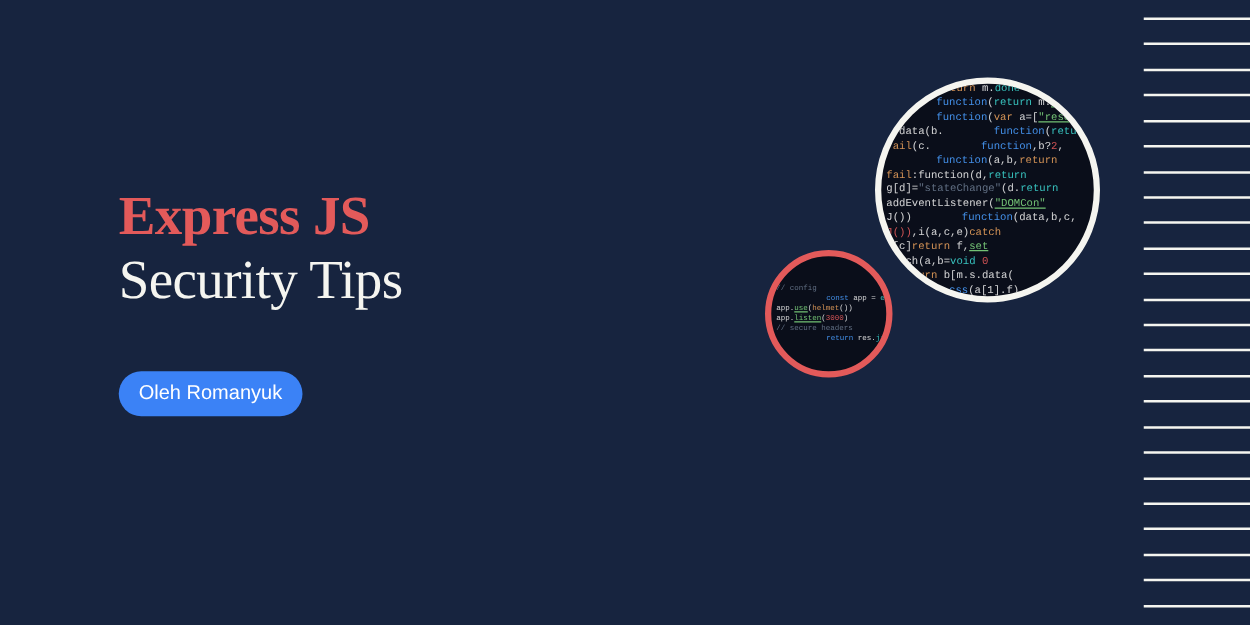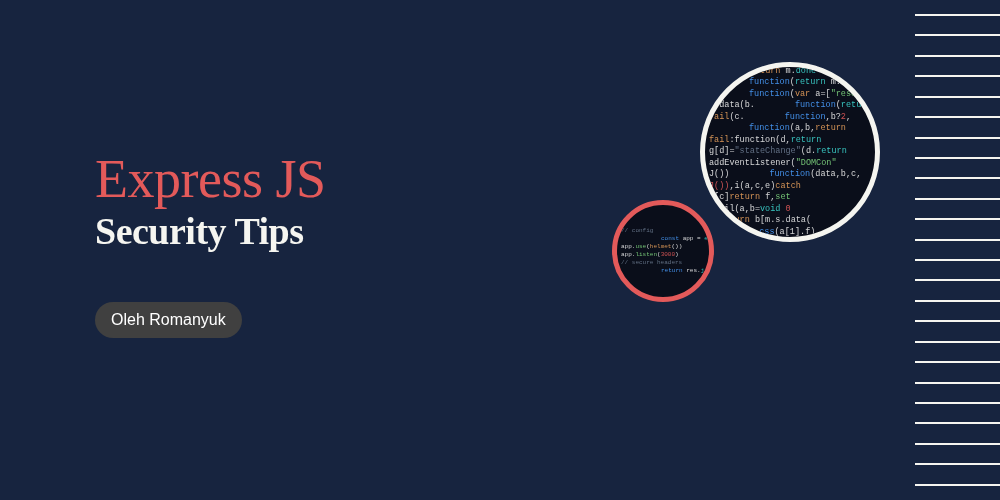--- a/index.html
+++ b/index.html
@@ -10,37 +10,37 @@
       position: relative;
       overflow: hidden;
       font-family: Georgia, 'Times New Roman', serif;
     }
     .content {
       position: absolute;
       left: 95px;
       top: 148px;
     }
     .title-line1 {
-      font-size: 54px;
-      font-weight: 400;
+      font-size: 44px;
+      font-weight: 700;
       color: #e35a5a;
       line-height: 1.15;
       letter-spacing: -0.5px;
     }
     .title-line2 {
-      font-size: 38px;
-      font-weight: 700;
+      font-size: 44px;
+      font-weight: 400;
       color: #f5f5f0;
       line-height: 1.15;
       letter-spacing: -0.5px;
     }
     .author-badge {
       display: inline-block;
       margin-top: 48px;
-      background: #404040;
+      background: #3b82f6;
       color: #fff;
       font-family: Arial, Helvetica, sans-serif;
       font-size: 16px;
       font-weight: 400;
       padding: 9px 16px;
       border-radius: 18px;
     }
     .circle {
       position: absolute;
       border-radius: 50%;
@@ -75,21 +75,21 @@
       font-family: 'Courier New', monospace;
       white-space: nowrap;
       line-height: 1.35;
       opacity: 0.9;
     }
     .circle-large .code-line { font-size: 8.5px; }
     .circle-small .code-line { font-size: 6px; }
     .c-gray { color: #6b7a8f; }
     .c-blue { color: #4a9eff; margin-left: 40px; }
     .c-cyan { color: #3dd6d0; }
-    .c-green { color: #7fd67f; }
+    .c-green { color: #7fd67f; text-decoration: underline; }
     .c-orange { color: #e8a05c; }
     .c-white { color: #e8e8e8; }
     .c-red { color: #e35a5a; }
     .stripes {
       position: absolute;
       right: -10px;
       top: 14px;
       bottom: 14px;
       width: 95px;
       display: flex;
@@ -118,21 +118,21 @@
     <div class="code-line"><span class="c-blue">function</span><span class="c-white">(</span><span class="c-orange">var</span> <span class="c-white">a=[</span><span class="c-green">"resolve"</span></div>
     <div class="code-line"><span class="c-white">m.data(b.</span><span class="c-blue">function</span><span class="c-white">(</span><span class="c-cyan">return</span> <span class="c-white">m.</span><span class="c-green">done</span></div>
     <div class="code-line"><span class="c-orange">fail</span><span class="c-white">(c.</span><span class="c-blue">function</span><span class="c-white">,b?</span><span class="c-red">2</span><span class="c-white">,</span></div>
     <div class="code-line"><span class="c-blue">function</span><span class="c-white">(a,b,</span><span class="c-orange">return</span></div>
     <div class="code-line"><span class="c-orange">fail</span><span class="c-white">:function</span><span class="c-white">(d,</span><span class="c-cyan">return</span></div>
     <div class="code-line"><span class="c-white">g[d]=</span><span class="c-gray">"stateChange"</span><span class="c-white">(d.</span><span class="c-cyan">return</span></div>
     <div class="code-line"><span class="c-white">addEventListener(</span><span class="c-green">"DOMCon"</span></div>
     <div class="code-line"><span class="c-white">J())</span><span class="c-blue">function</span><span class="c-white">(data,b,c,</span></div>
     <div class="code-line"><span class="c-red">J())</span><span class="c-white">,i(a,c,e)</span><span class="c-orange">catch</span></div>
     <div class="code-line"><span class="c-white">a[c]</span><span class="c-orange">return</span> <span class="c-white">f,</span><span class="c-green">set</span></div>
-    <div class="code-line"><span class="c-white">(fail(a,b=</span><span class="c-cyan">void</span> <span class="c-red">0</span></div>
+    <div class="code-line"><span class="c-white">(each(a,b=</span><span class="c-cyan">void</span> <span class="c-red">0</span></div>
     <div class="code-line"><span class="c-white">f)</span><span class="c-orange">return</span> <span class="c-white">b[m.s.data(</span></div>
     <div class="code-line"><span class="c-gray">m.</span><span class="c-blue">css</span><span class="c-white">(a[1].</span><span class="c-white">f)</span></div>
   </div>
 </div>
 
 <div class="circle circle-small">
   <div class="code-fill">
     <div class="code-line"><span class="c-gray">// config</span></div>
     <div class="code-line"><span class="c-blue">const</span> <span class="c-white">app =</span> <span class="c-cyan">express</span><span class="c-white">()</span></div>
     <div class="code-line"><span class="c-white">app.</span><span class="c-green">use</span><span class="c-white">(</span><span class="c-orange">helmet</span><span class="c-white">())</span></div>

